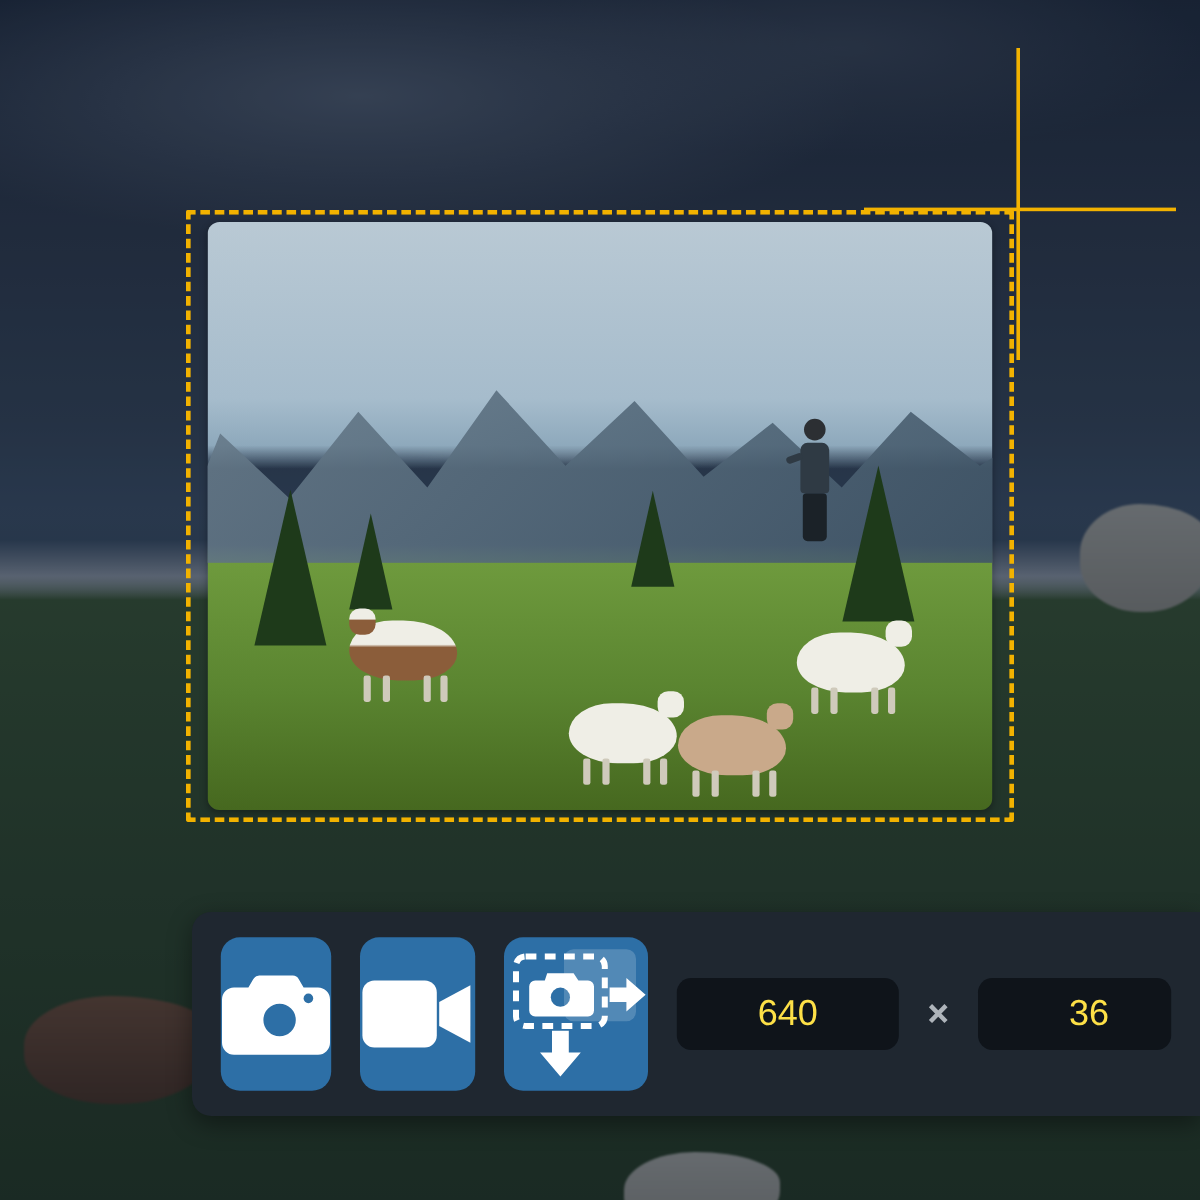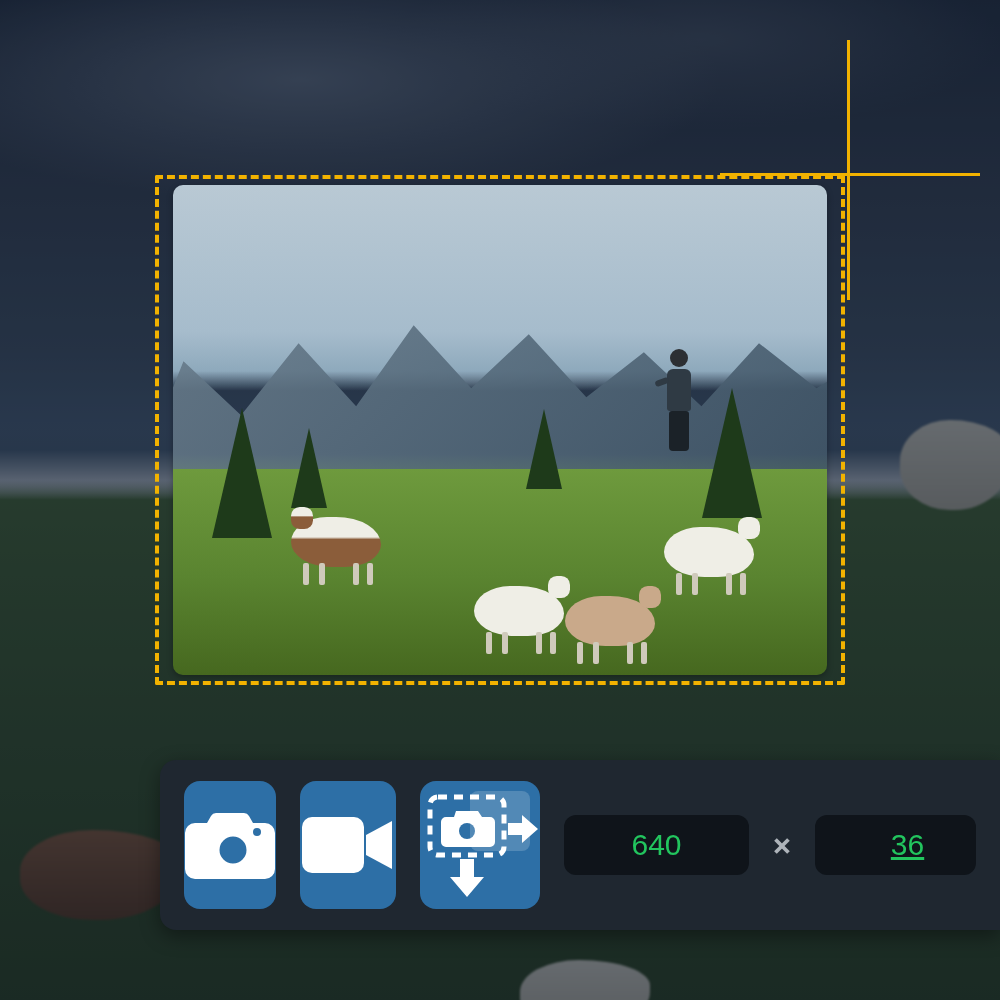--- a/index.html
+++ b/index.html
@@ -119,21 +119,21 @@
     background: #2d6fa6;
   }
   .tool-btn.scroll .inner-highlight {
     position: absolute; right: 10px; top: 10px; width: 60px; height: 60px;
     background: rgba(255,255,255,0.18); border-radius: 8px;
   }
   .icon-svg { fill: #ffffff; }
 
   .dim-input {
     background: #0f141a;
-    color: #22c55e;
+    color: #fde047;
     border: none;
     border-radius: 12px;
     height: 60px;
     min-width: 110px;
     padding: 0 24px;
     font-size: 30px;
     text-align: center;
     outline: none;
   }
   .dim-sep {
@@ -228,15 +228,15 @@
       <path d="M88 34 h14 l0 -8 l16 14 l-16 14 l0 -8 h-14 z" fill="#ffffff"></path>
 
       <path d="M40 70 v18 h-10 l17 20 l17 -20 h-10 v-18 z" fill="#ffffff"></path>
     </svg>
   </div>
 
   <input class="dim-input" value="640" style="">
 
   <span class="dim-sep">×</span>
 
-  <input class="dim-input" style="min-width: 80px; padding-right: 0px; text-decoration: underline;" value="36">
+  <input class="dim-input" style="min-width: 80px; padding-right: 0px;" value="36">
 
 </div>
 
 </body></html>

